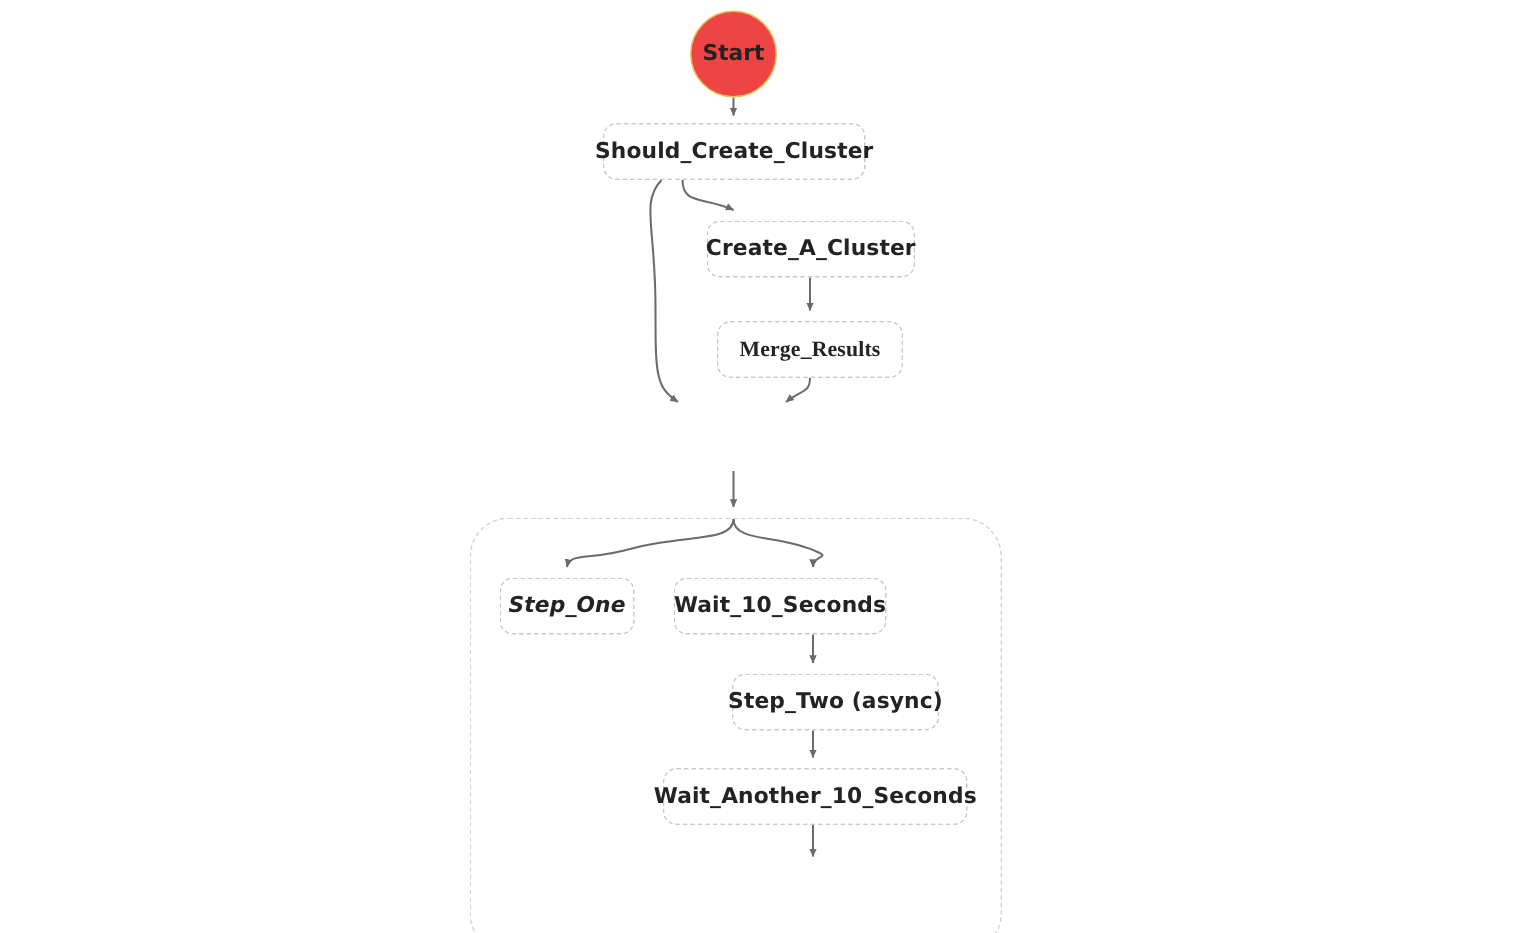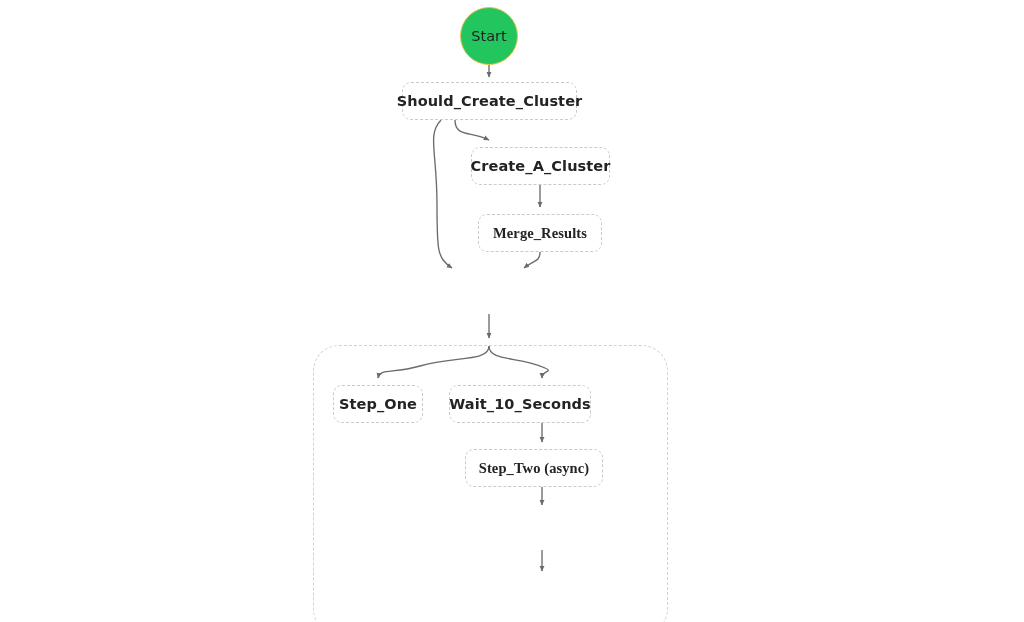--- a/index.html
+++ b/index.html
@@ -44,26 +44,26 @@
   }
   .node-label {
     pointer-events: none;
   }
   .start-node {
     position: absolute;
     box-sizing: border-box;
     display: flex;
     align-items: center;
     justify-content: center;
-    background: #22c55e;
+    background: #ef4444;
     border: 1.2px solid #e3c258;
     border-radius: 50%;
     color: #232323;
     font-size: 14.5px;
-    font-weight: 400;
+    font-weight: 700;
     white-space: nowrap;
   }
   .group-box {
     position: absolute;
     box-sizing: border-box;
     border: 1.3px dashed #d2d2d2;
     border-radius: 26px;
     background: transparent;
   }
 </style>
@@ -116,27 +116,30 @@
 
   <div class="node" style="left: 402px; top: 82px; width: 175px; height: 38px;">
     <span class="node-label">Should_Create_Cluster</span>
   </div>
 
   <div class="node" style="left: 478px; top: 214px; width: 124px; height: 38px; font-family: Liberation Serif, serif;">
     <span class="node-label">Merge_Results</span>
   </div>
 
 
-  <div class="node" style="left: 333px; top: 385px; width: 90px; height: 38px;">
+  <div class="node" style="left: 333px; top: 385px; width: 90px; height: 38px; font-style: italic;">
     <span class="node-label">Step_One</span>
   </div>
 
   <div class="node" style="left: 449px; top: 385px; width: 142px; height: 38px;">
     <span class="node-label">Wait_10_Seconds</span>
   </div>
 
-  <div class="node" style="left: 465px; top: 449px; width: 138px; height: 38px; font-family: Liberation Serif, serif;">
+  <div class="node" style="left: 488px; top: 449px; width: 138px; height: 38px;">
     <span class="node-label">Step_Two (async)</span>
   </div>
 
+  <div class="node" style="left: 442px; top: 512px; width: 203px; height: 38px;">
+    <span class="node-label">Wait_Another_10_Seconds</span>
+  </div>
 
 
 </div>
 
 </body></html>

